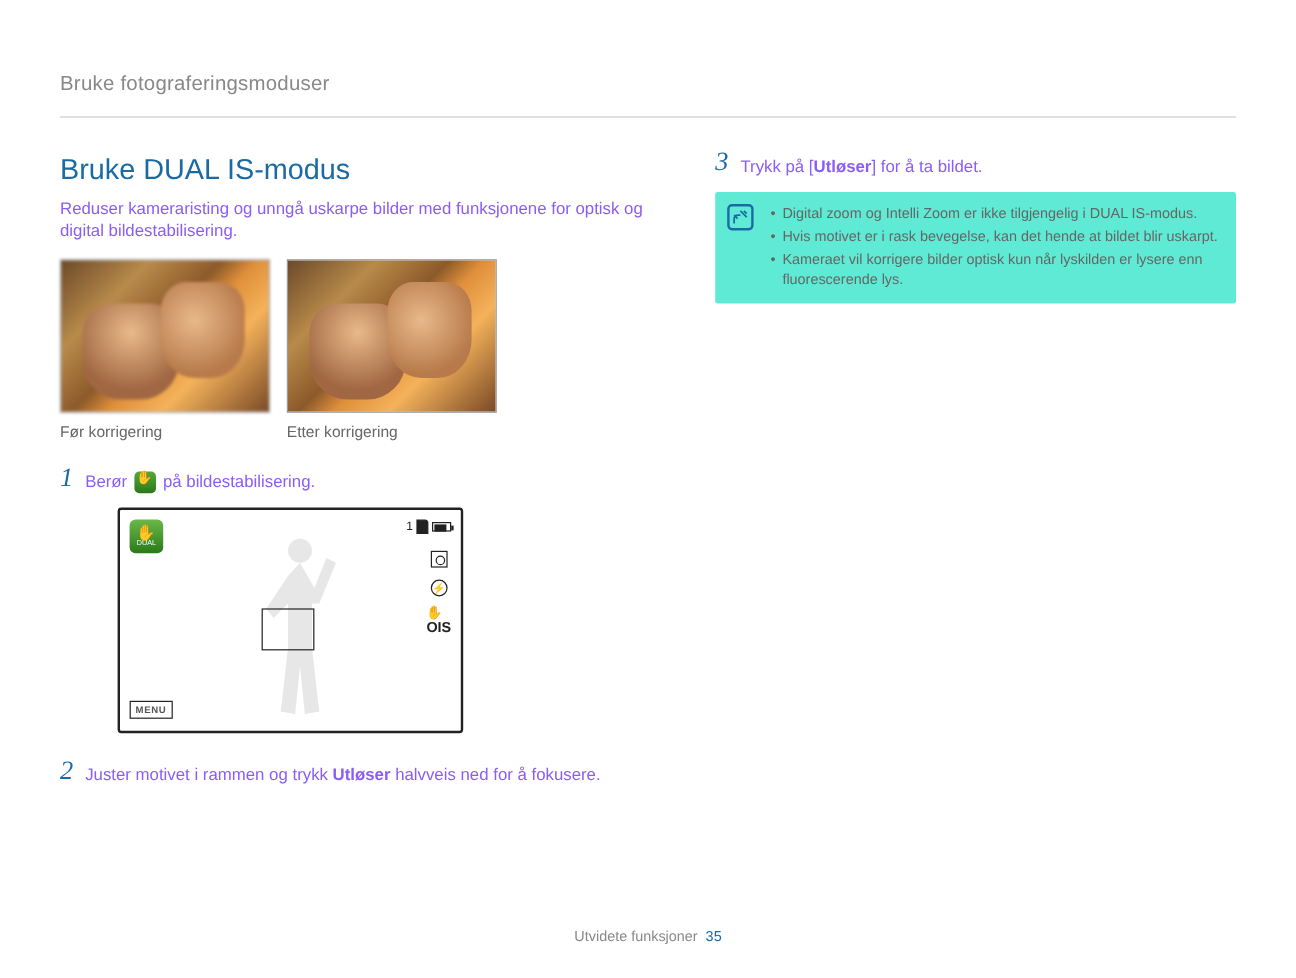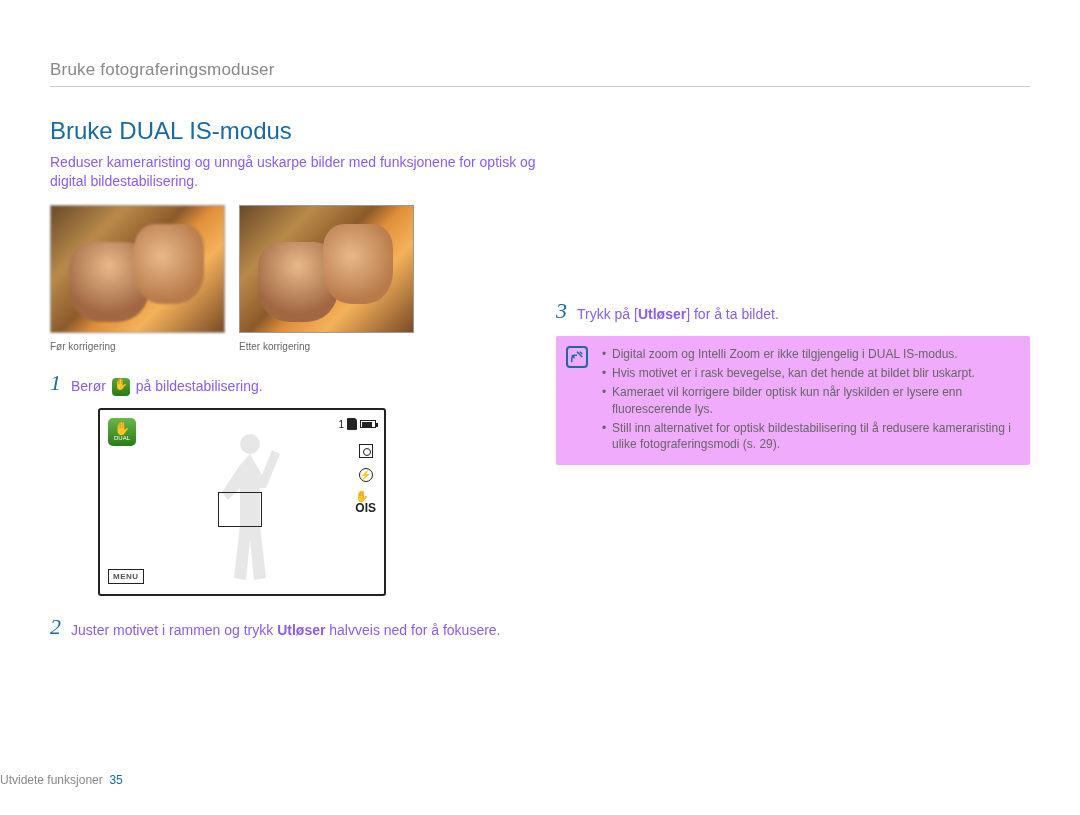--- a/index.html
+++ b/index.html
@@ -10,29 +10,28 @@
       font-family: Arial, Helvetica, sans-serif;
       color: #555;
       position: relative;
       padding: 60px 50px 0 50px;
     }
     .breadcrumb {
       font-size: 17px;
       font-weight: 300;
       color: #888;
       border-bottom: 1px solid #ccc;
-      padding-bottom: 6px;
+      padding-bottom: 17px;
       margin-bottom: 30px;
       font-family: "Helvetica Neue", Arial, sans-serif;
       letter-spacing: 0.2px;
     }
     .columns {
       display: flex;
-      gap: 16px;
-      align-items: center;
+      gap: 56px;
     }
     .col-left { flex: 0 0 490px; }
     .col-right { flex: 1; }
     .title {
       font-size: 24px;
       color: #1a6aa3;
       font-weight: 400;
       margin-bottom: 8px;
     }
     .intro {
@@ -71,21 +70,21 @@
       background: radial-gradient(circle at 50% 30%, #e8b98a, #a06742 70%);
       border-radius: 30% 30% 40% 40%;
     }
     .captions {
       display: flex;
       gap: 14px;
       margin-bottom: 24px;
     }
     .captions span {
       width: 175px;
-      font-size: 10px;
+      font-size: 13px;
       color: #666;
       padding-top: 4px;
     }
     .step {
       display: flex;
       align-items: flex-start;
       gap: 10px;
       margin-bottom: 12px;
     }
     .step-num {
@@ -190,21 +189,21 @@
     .menu-btn {
       position: absolute;
       bottom: 10px; left: 8px;
       border: 1.5px solid #222;
       font-size: 8px;
       font-weight: bold;
       padding: 2px 4px;
       letter-spacing: 0.5px;
     }
     .note-box {
-      background: #f0abfc;
+      background: #5eead4;
       border-radius: 2px;
       padding: 10px 12px 10px 46px;
       font-size: 12px;
       line-height: 1.4;
       color: #666;
       position: relative;
       margin-top: 12px;
     }
     .note-icon {
       position: absolute;
@@ -227,21 +226,21 @@
     .note-list li::before {
       content: "•";
       position: absolute;
       left: 0;
       color: #666;
     }
     .footer {
       position: absolute;
       bottom: 28px;
       left: 0; right: 0;
-      text-align: left;
+      text-align: center;
       font-size: 12px;
       color: #888;
     }
     .footer .pg { color: #1a6aa3; }
   </style>
 </head>
 <body>
 
 <div class="breadcrumb">Bruke fotograferingsmoduser</div>
 
@@ -309,21 +308,20 @@
     <div class="note-box">
       <div class="note-icon">
         <svg viewBox="0 0 24 24" fill="none" stroke="#1a6aa3" stroke-width="2.5">
           <path d="M3 21 L3 15 Q3 9 9 9 L12 9 M8 14 L3 9 M12 3 L21 12 M17 3 L21 7"></path>
         </svg>
       </div>
       <ul class="note-list">
         <li>Digital zoom og Intelli Zoom er ikke tilgjengelig i DUAL IS-modus.</li>
         <li>Hvis motivet er i rask bevegelse, kan det hende at bildet blir uskarpt.</li>
         <li>Kameraet vil korrigere bilder optisk kun når lyskilden er lysere enn fluorescerende lys.</li>
-        <li>Still inn alternativet for optisk bildestabilisering til å redusere kameraristing i ulike fotograferingsmodi (s. 29).</li>
       </ul>
     </div>
   </div>
 </div>
 
 <div class="footer">
   <span>Utvidete funksjoner</span>&nbsp;&nbsp;<span class="pg">35</span>
 </div>
 
 </body></html>

